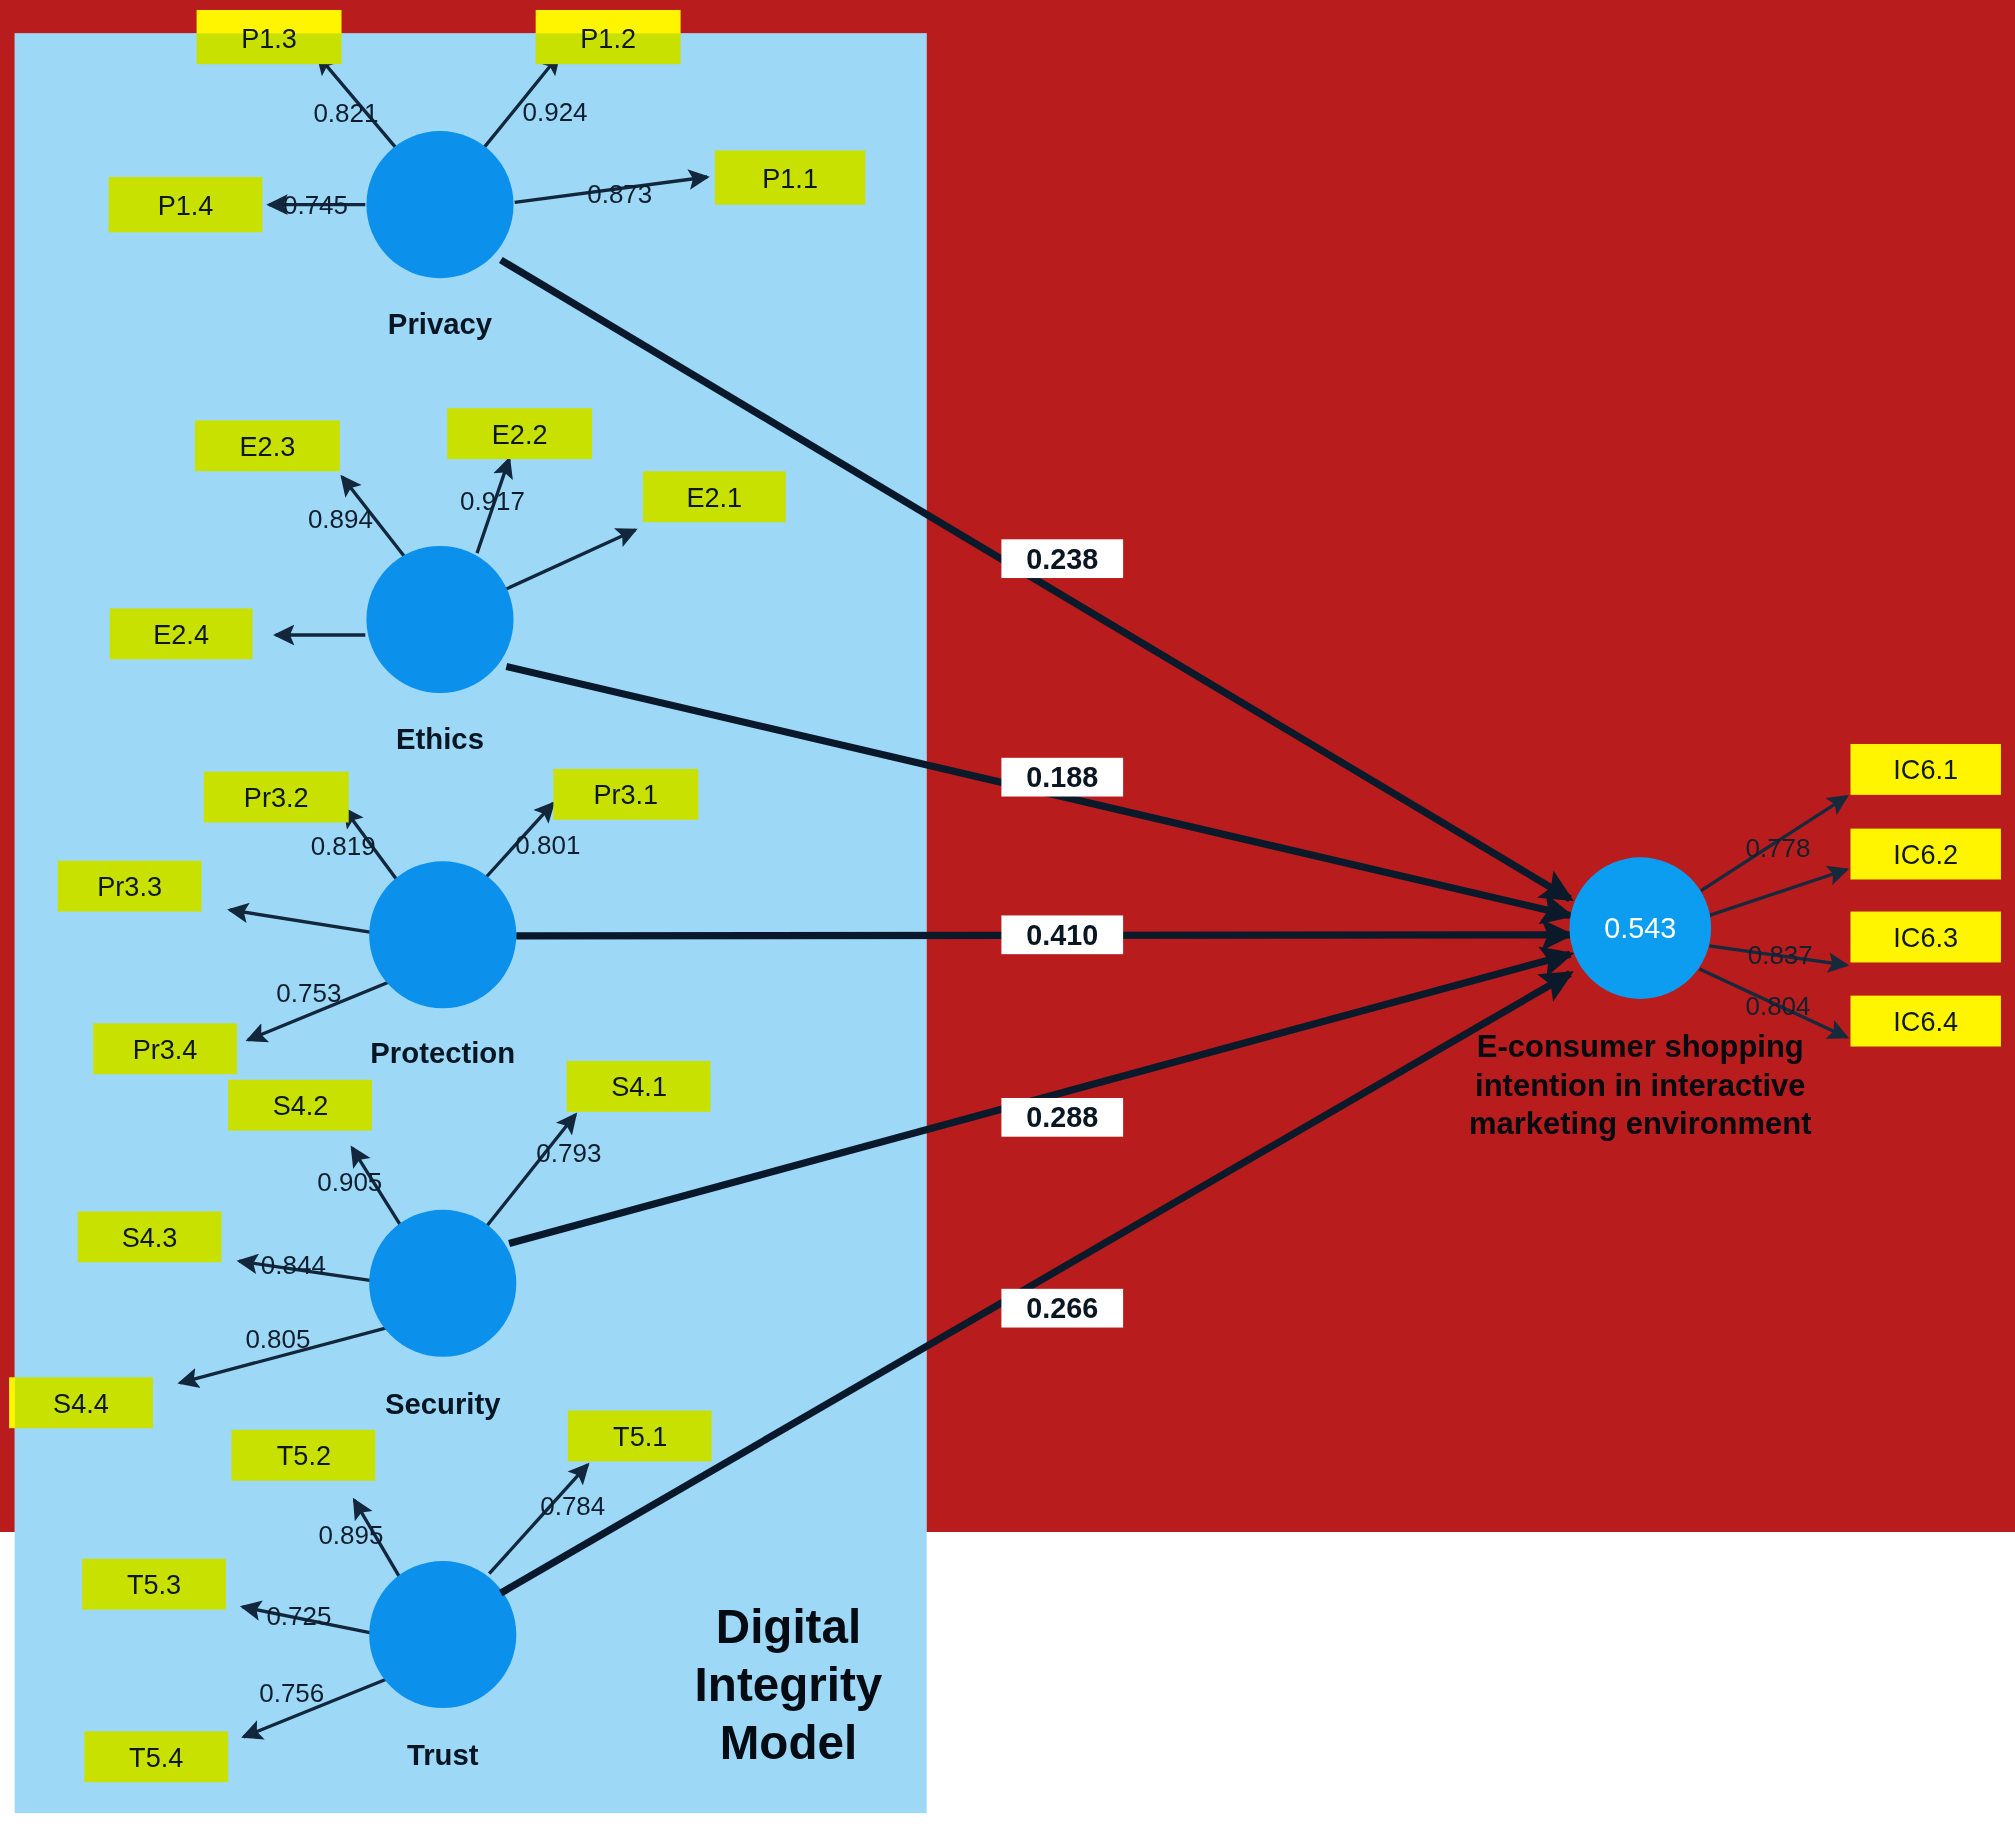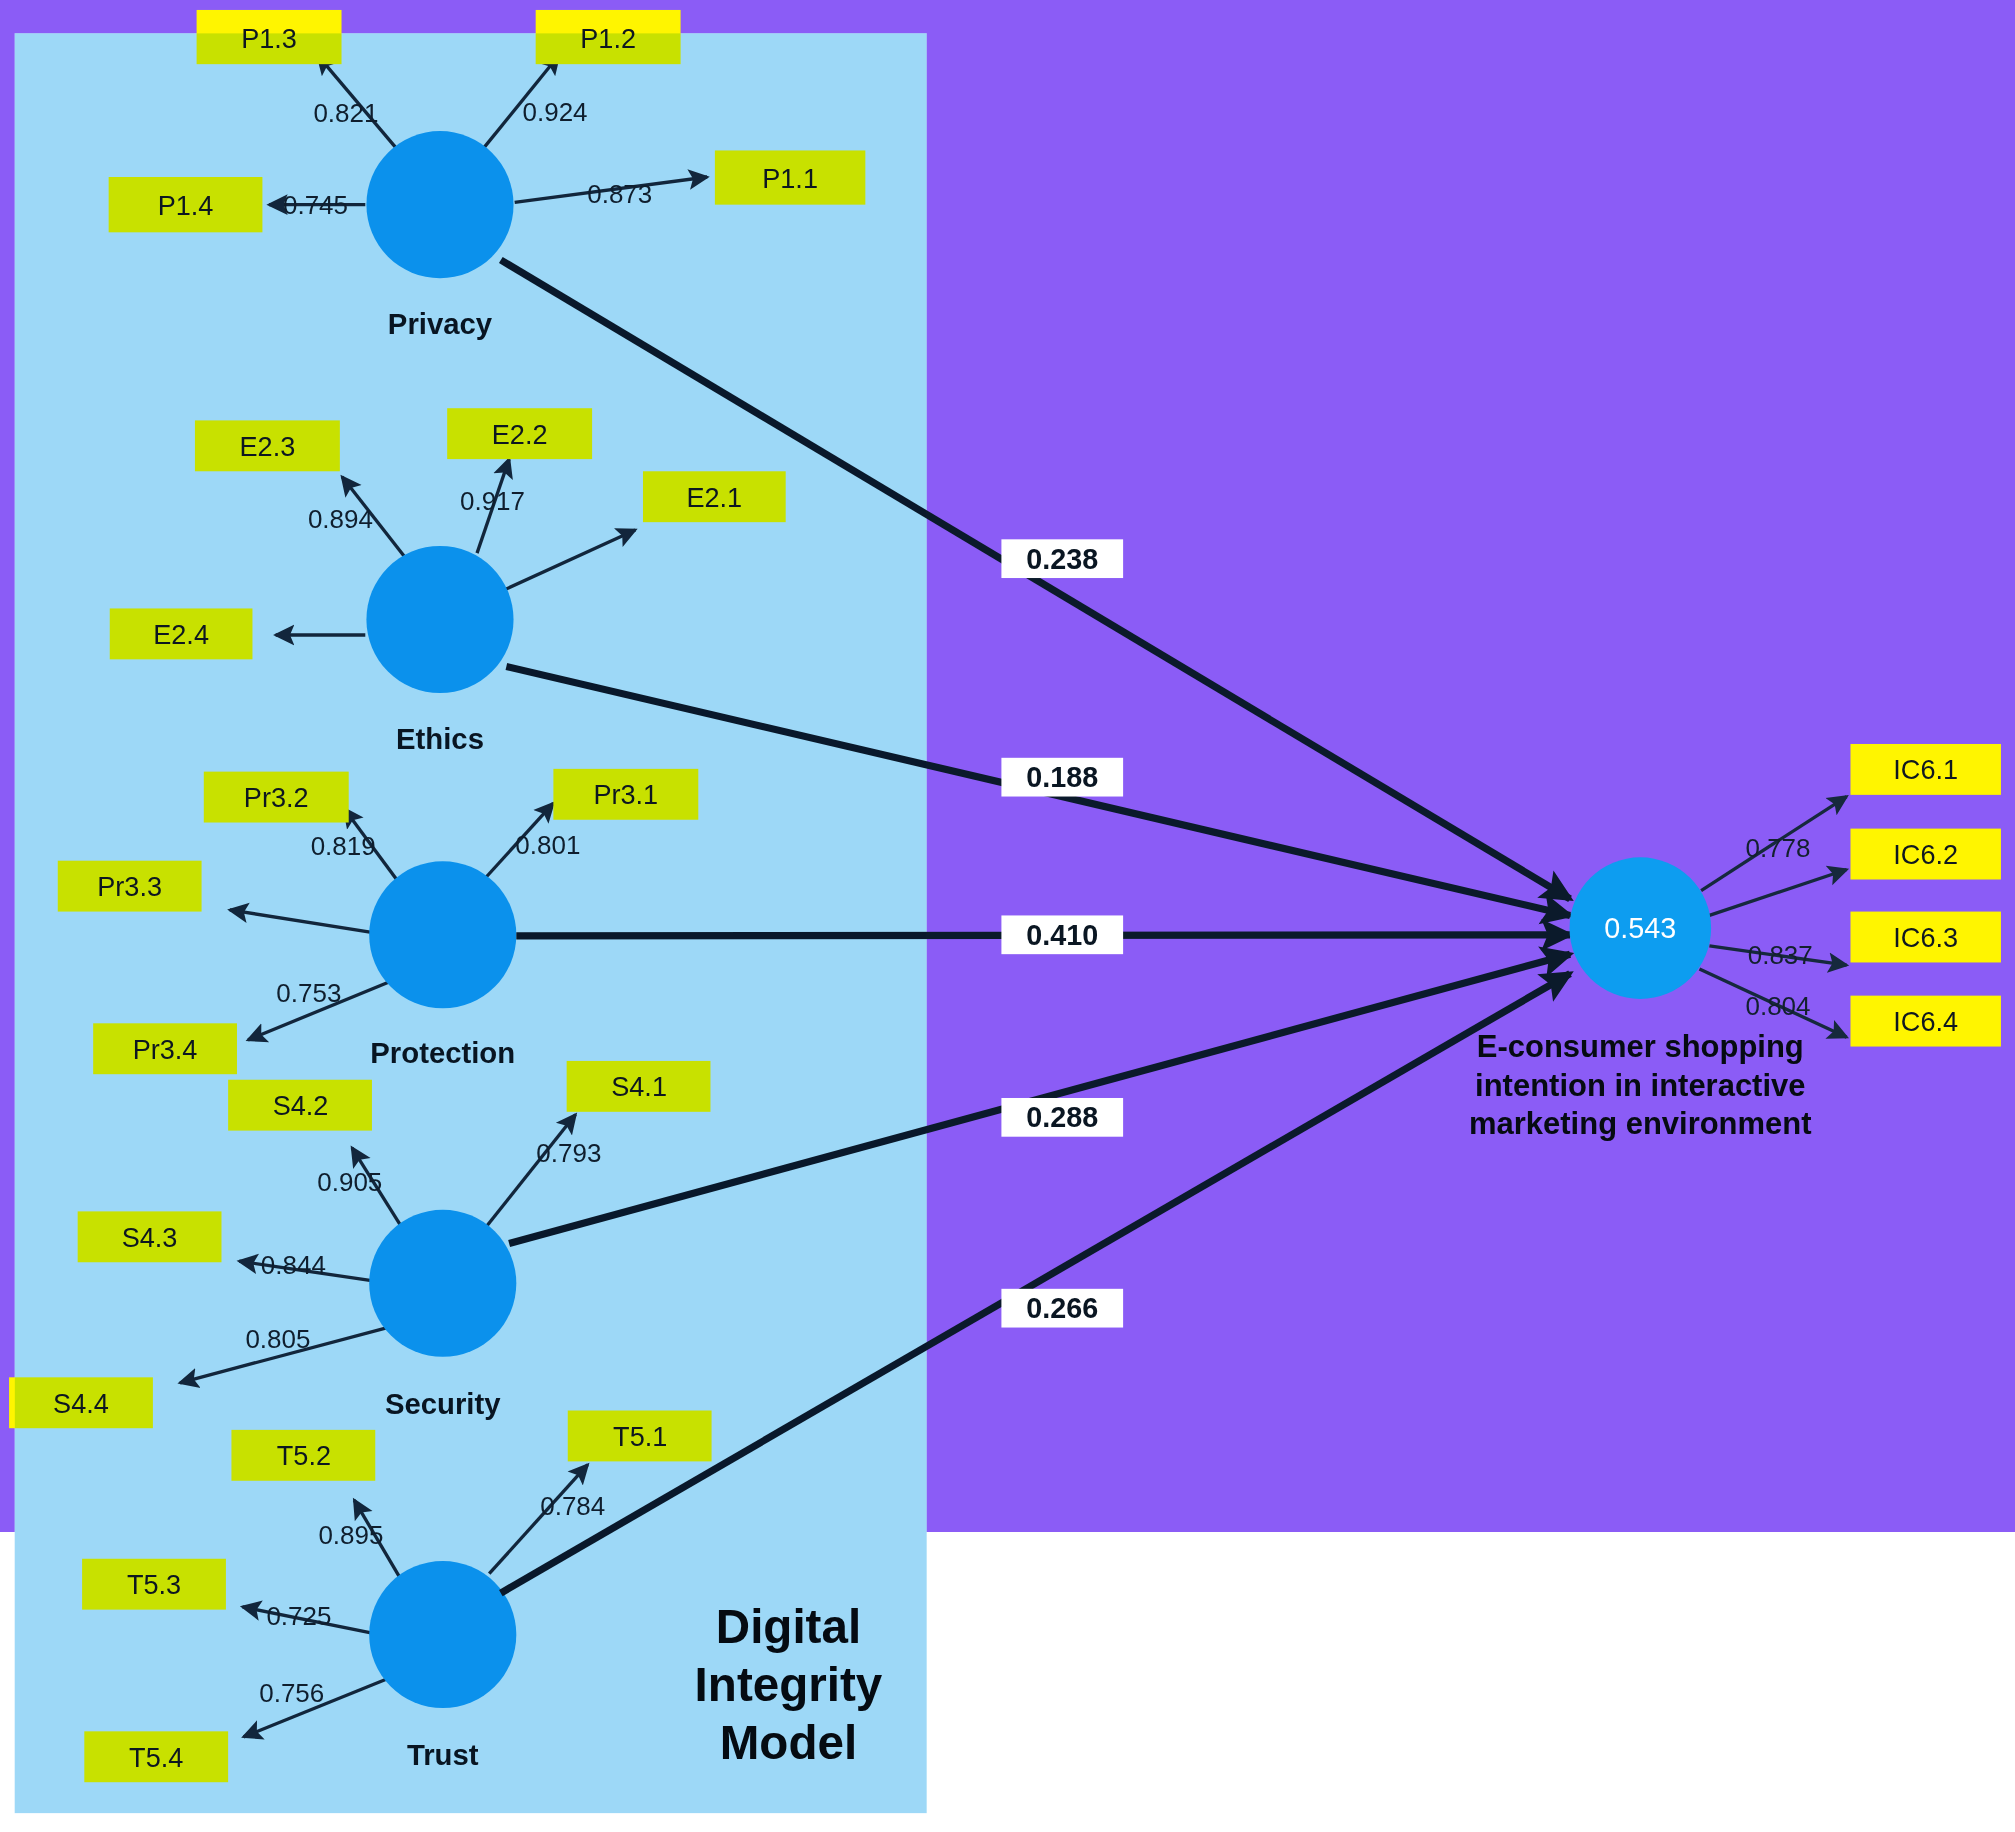--- a/index.html
+++ b/index.html
@@ -1,18 +1,18 @@
 <!DOCTYPE html>
 <html style="font-size:8.9px"><head>
 <meta charset="utf-8">
 <style>
   html,body{margin:0;padding:0;background:#ffffff;}
   body{width:2015px;height:1832px;overflow:hidden;
        font-family:"Liberation Sans",sans-serif;}
-  #stage{position:relative;width:2015px;height:1532px;background:#8b5cf6;}
+  #stage{position:relative;width:2015px;height:1532px;background:#b91c1c;}
   svg#diagram{position:absolute;top:0;left:0;width:2015px;height:1832px;display:block;}
   .panel-rect{fill:#C8EBFB;}
   .ind-box{fill:#FFF500;}
   .ind-box-out{fill:#FFF500;}
   .lv-circle{fill:#0D9DF0;}
   .lv-circle-out{fill:#0D9DF0;}
   .meas-line{stroke:#16293D;stroke-width:6;fill:none;}
   .path-line{stroke:#0B1A2B;stroke-width:13;fill:none;}
   .ind-label{font-family:"Liberation Sans",sans-serif;font-size:49px;fill:#101820;
              text-anchor:middle;dominant-baseline:central;}

